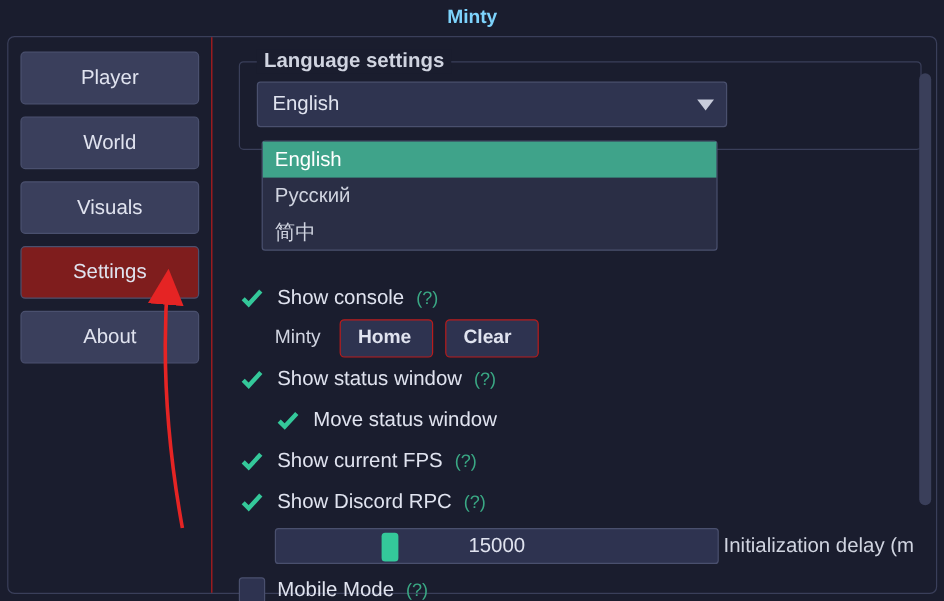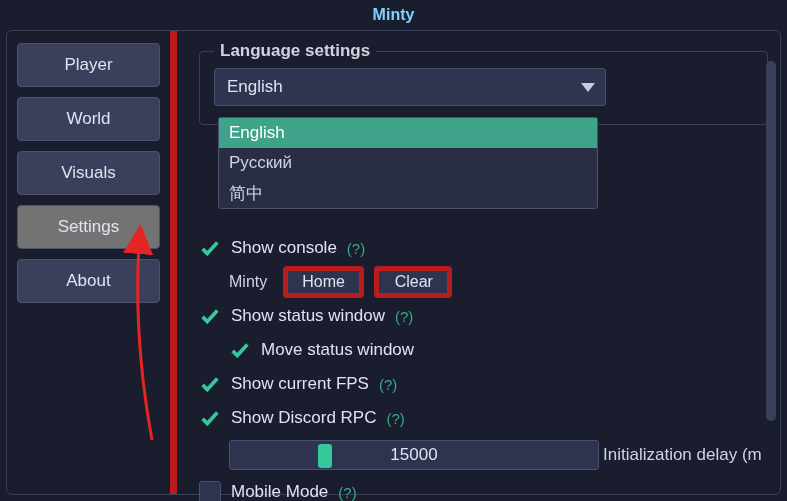--- a/index.html
+++ b/index.html
@@ -28,38 +28,38 @@
     top: 30px;
     right: 6px;
     bottom: 6px;
     border: 1px solid #3a3f5a;
     border-radius: 6px;
     display: flex;
   }
   .sidebar {
     width: 170px;
     padding: 12px 10px;
-    border-right: 7px solid #b91c1c;
+    border-right: 1px solid #b91c1c;
   }
   .sidebar-item {
     height: 44px;
     display: flex;
     align-items: center;
     justify-content: center;
     background: #3a3f5c;
     border: 1px solid #4a506e;
     border-radius: 4px;
     margin-bottom: 10px;
     font-size: 17px;
     color: #e0e3ef;
     font-weight: 500;
     cursor: pointer;
   }
   .sidebar-item.active {
-    background: #737373;
+    background: #7f1d1d;
     position: relative;
     z-index: 1;
     justify-content: center;
   }
   .main {
     flex: 1;
     padding: 10px 12px 10px 22px;
     position: relative;
   }
   .scrollbar {
@@ -192,29 +192,30 @@
   .sub-label {
     font-size: 16px;
     color: #d0d4e0;
     font-weight: 500;
     margin-right: 6px;
   }
   .btn {
     height: 32px;
     min-width: 78px;
     background: #2e3350;
-    border: 5px solid #b91c1c;
+    border: 1px solid #b91c1c;
     border-radius: 4px;
     display: inline-flex;
     align-items: center;
-    justify-content: flex-end;
+    justify-content: flex-start;
     padding: 0 14px;
     font-size: 16px;
     color: #e0e3ef;
     cursor: pointer;
+    font-weight: bold;
   }
   .slider-row {
     display: flex;
     align-items: center;
     gap: 4px;
     height: 40px;
   }
   .slider {
     position: relative;
     width: 370px;

